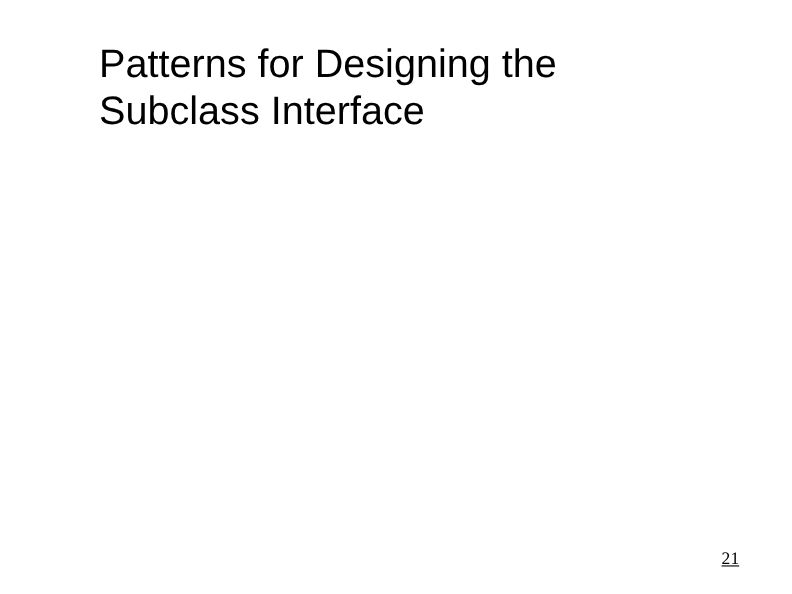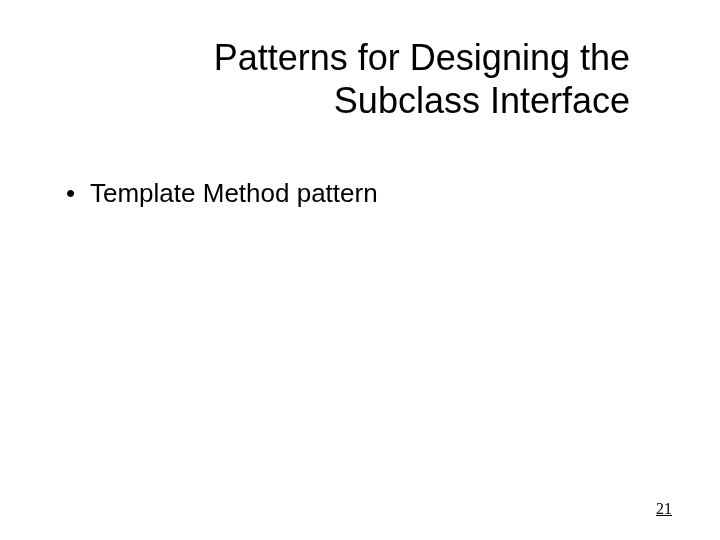--- a/index.html
+++ b/index.html
@@ -16,21 +16,21 @@
       position: relative;
       overflow: hidden;
     }
     .slide {
       width: 100%;
       height: 100%;
       padding: 30px 50px;
       position: relative;
     }
     .title {
-      text-align: right;
+      text-align: left;
       font-size: 36px;
       font-weight: normal;
       line-height: 1.2;
       margin-top: 6px;
       margin-bottom: 54px;
       padding: 0 40px;
     }
     .bullet-list {
       list-style: none;
       padding-left: 12px;
@@ -56,16 +56,15 @@
       font-family: "Times New Roman", Times, serif;
       text-decoration: underline;
     }
   </style>
 </head>
 <body>
 
 <div class="slide">
   <h1 class="title">Patterns for Designing the Subclass Interface</h1>
   <ul class="bullet-list">
-    <li class="bullet-item">Template Method pattern</li>
   </ul>
   <div class="page-number">21</div>
 </div>
 
 </body></html>

